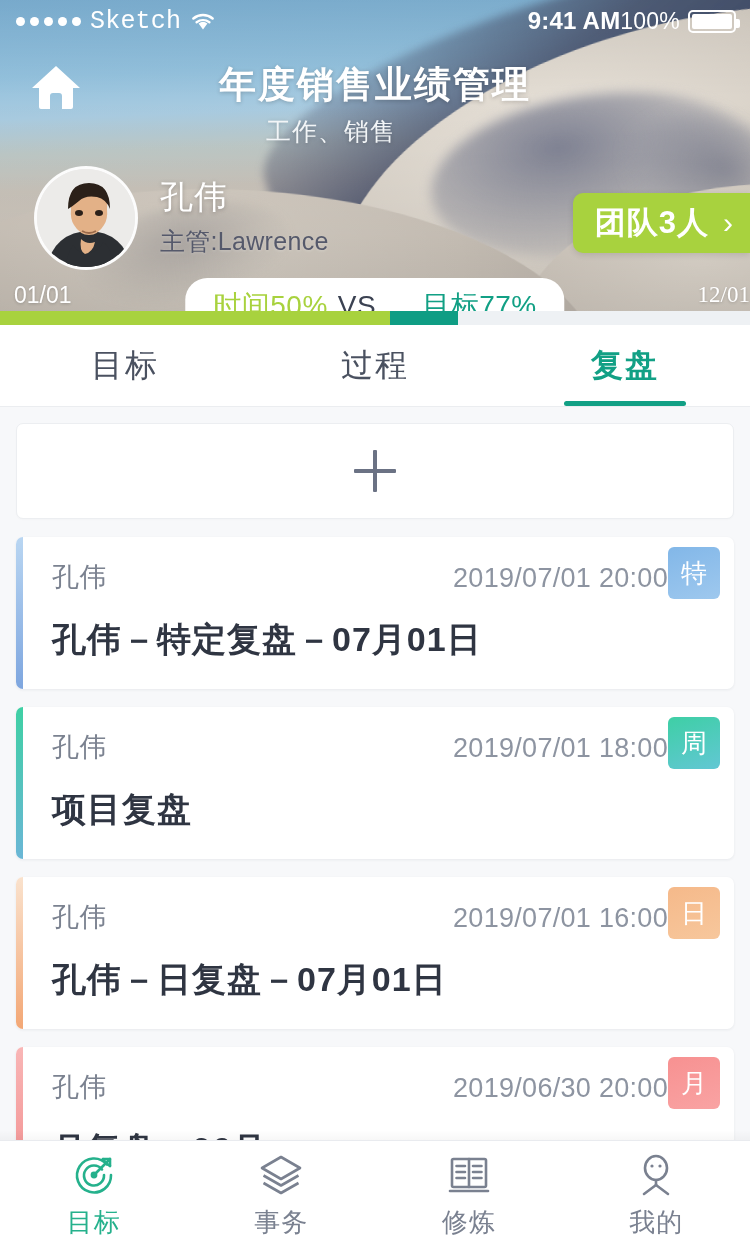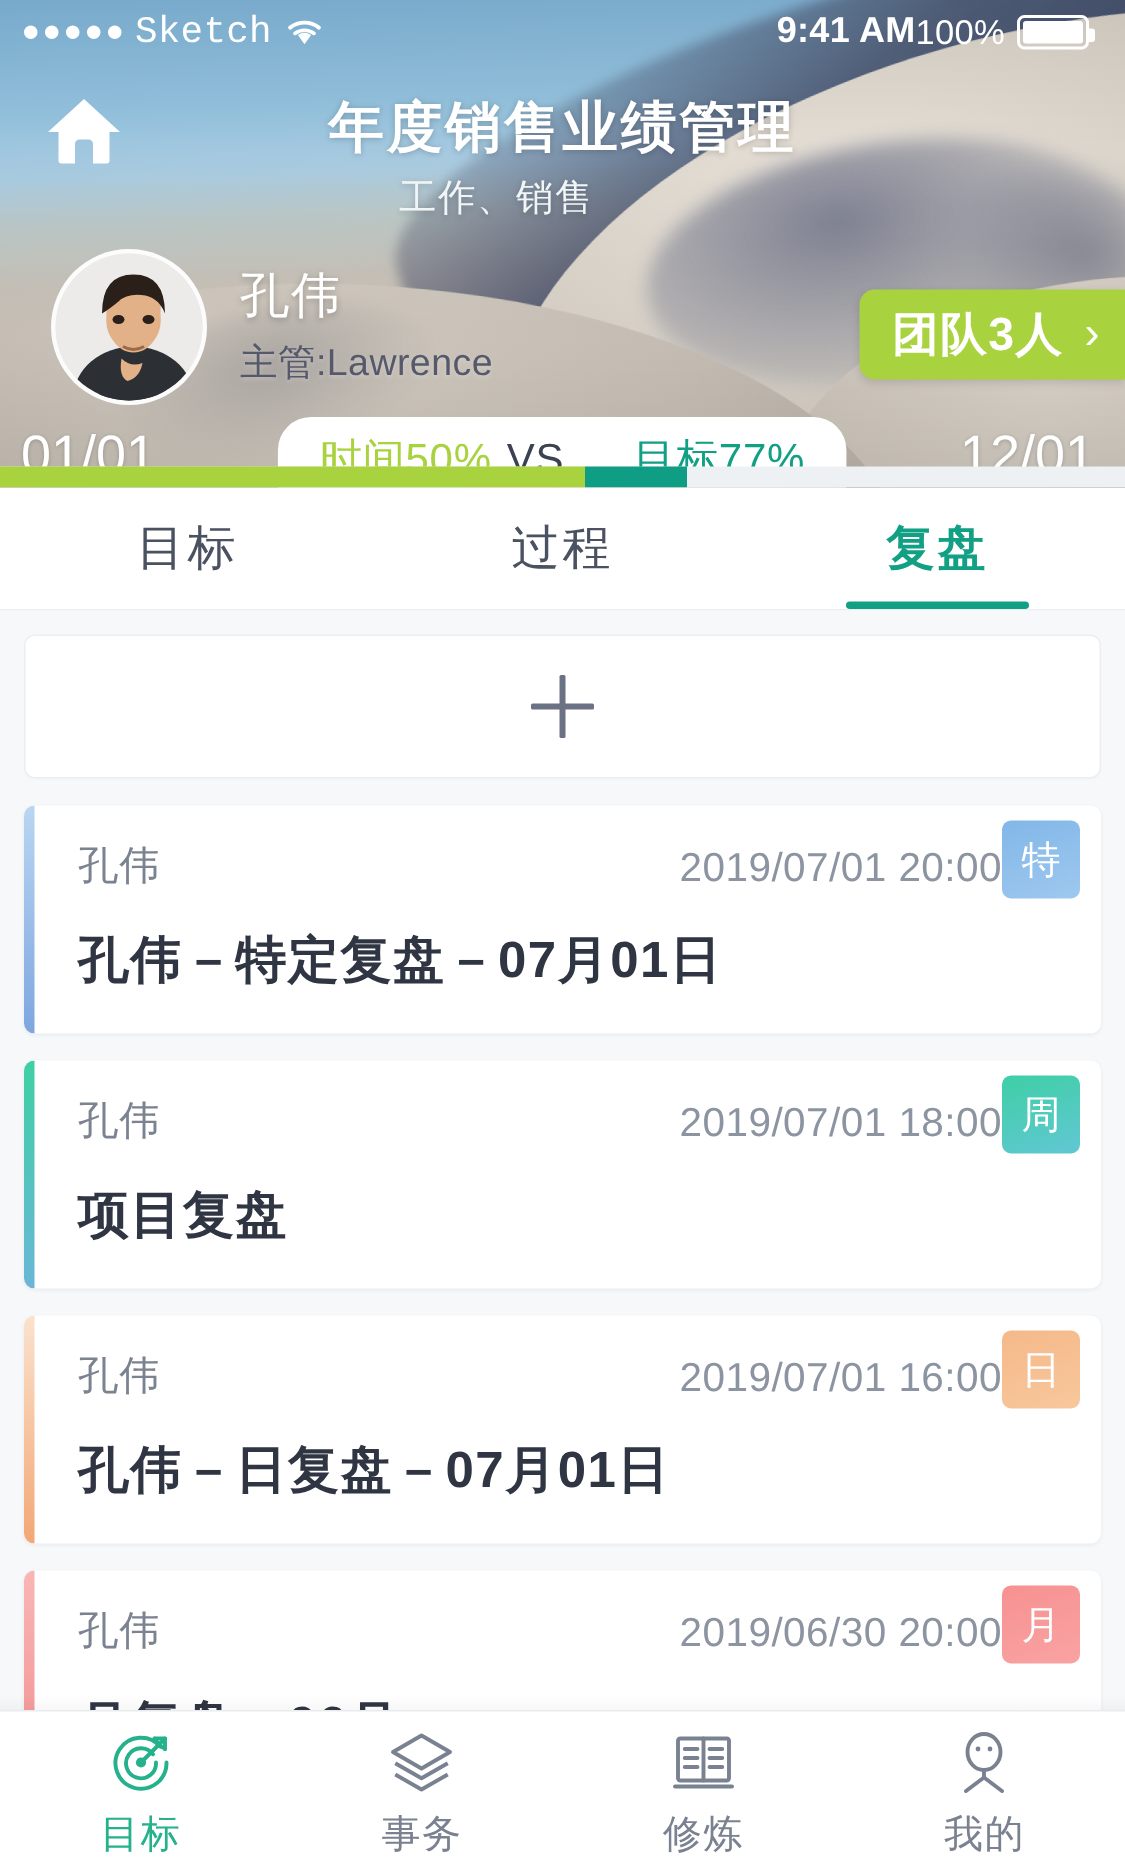--- a/index.html
+++ b/index.html
@@ -74,21 +74,21 @@
   .statusbar {
     position:absolute; left:0; top:0; width:750px; height:42px;
     display:flex; align-items:center; color:#fff; z-index:8;
     font-size:23px; letter-spacing:0.2px;
   }
   .sb-left { display:flex; align-items:center; padding-left:16px; gap:9px; }
   .sb-dots { display:flex; gap:5px; }
   .sb-dots i { width:9px; height:9px; border-radius:50%; background:#fff; display:block; }
   .sb-carrier { font-size:25px;font-family:Liberation Mono, monospace; }
   .sb-center { flex:1; text-align:right; font-size:24px; font-weight:bold; }
-  .sb-right { display:flex; align-items:center; gap:8px; padding-right:24px; }
+  .sb-right { display:flex; align-items:center; gap:8px; padding-right:14px; }
   .batt {
     width:48px; height:23px; border:2px solid #fff; border-radius:5px;
     position:relative; display:block;
   }
   .batt::after{ content:""; position:absolute; right:-6px; top:7px; width:4px; height:9px; background:#fff; border-radius:0 2px 2px 0;}
   .batt i{ position:absolute; left:2px; top:2px; bottom:2px; right:2px; background:#fff; border-radius:2px; display:block;}
   .wifi { width:26px; height:20px; position:relative; display:inline-block; }
   .wifi svg { position:absolute; left:0; top:0; }
 
   
@@ -135,25 +135,25 @@
     padding:9px 16px 9px 22px;
     display:flex; align-items:center; gap:14px;
     font-size:31px; font-weight:bold; letter-spacing:1px;
     cursor:pointer;
     box-shadow:0 2px 6px rgba(0,0,0,0.12);
   }
   .team-chev { font-size:30px; font-weight:normal; line-height:1; }
 
   
   .date-l, .date-r {
-    position:absolute; top:282px; color:#ffffff; font-size:36px; z-index:7;
+    position:absolute; top:282px; color:#ffffff; font-size:23px; z-index:7;
     text-shadow:0 1px 3px rgba(0,0,0,0.2);
   }
   .date-l { left:14px; }
-  .date-r { right:20px; }
+  .date-r { right:0;font-family:Liberation Serif, serif; }
   .vs-pill {
     position:absolute; left:50%; transform:translateX(-50%); top:278px;
     background:#fff; border-radius:22px 22px 0 0;
     padding:9px 28px 8px 28px; z-index:8;
     font-size:28px; white-space:nowrap; letter-spacing:0.5px;
     display:flex; align-items:center; gap:10px;
   }
   .vs-time { color:#a8d23e; font-weight:500; }
   .vs-word { color:#3b4252; }
   .vs-goal { color:#12a085; font-weight:500;margin-left:36px; }

